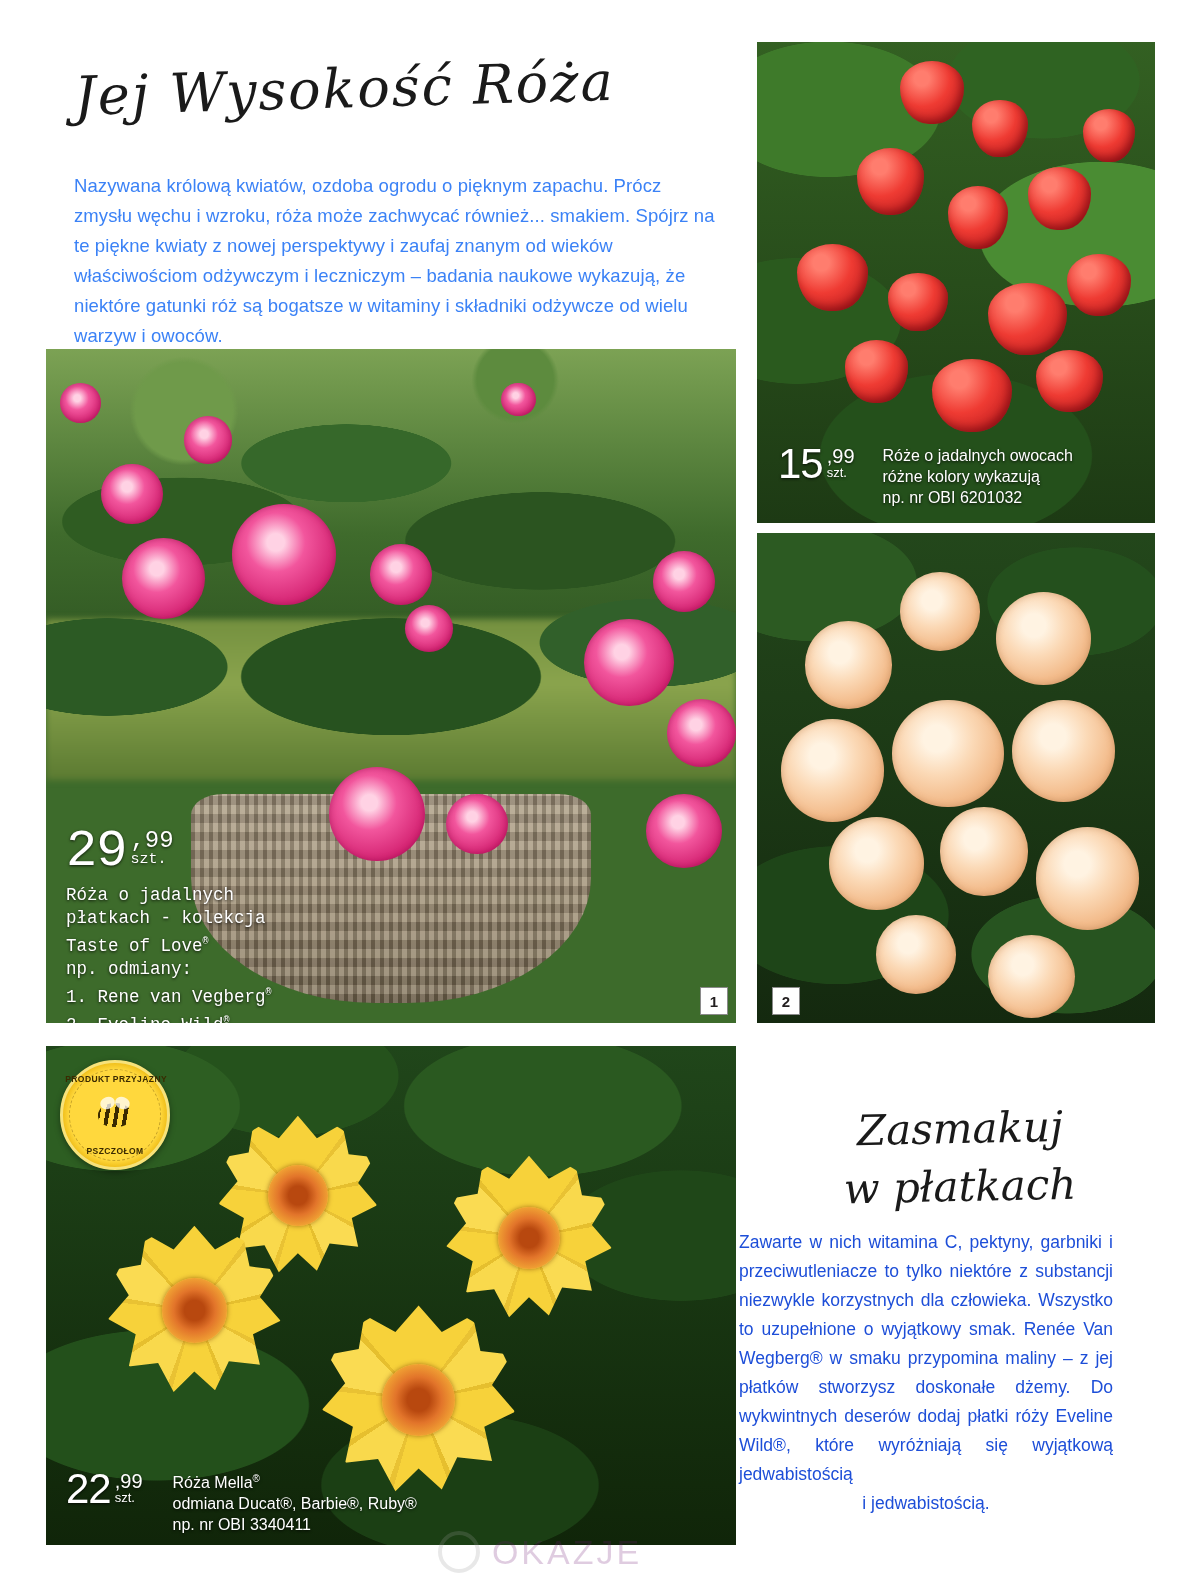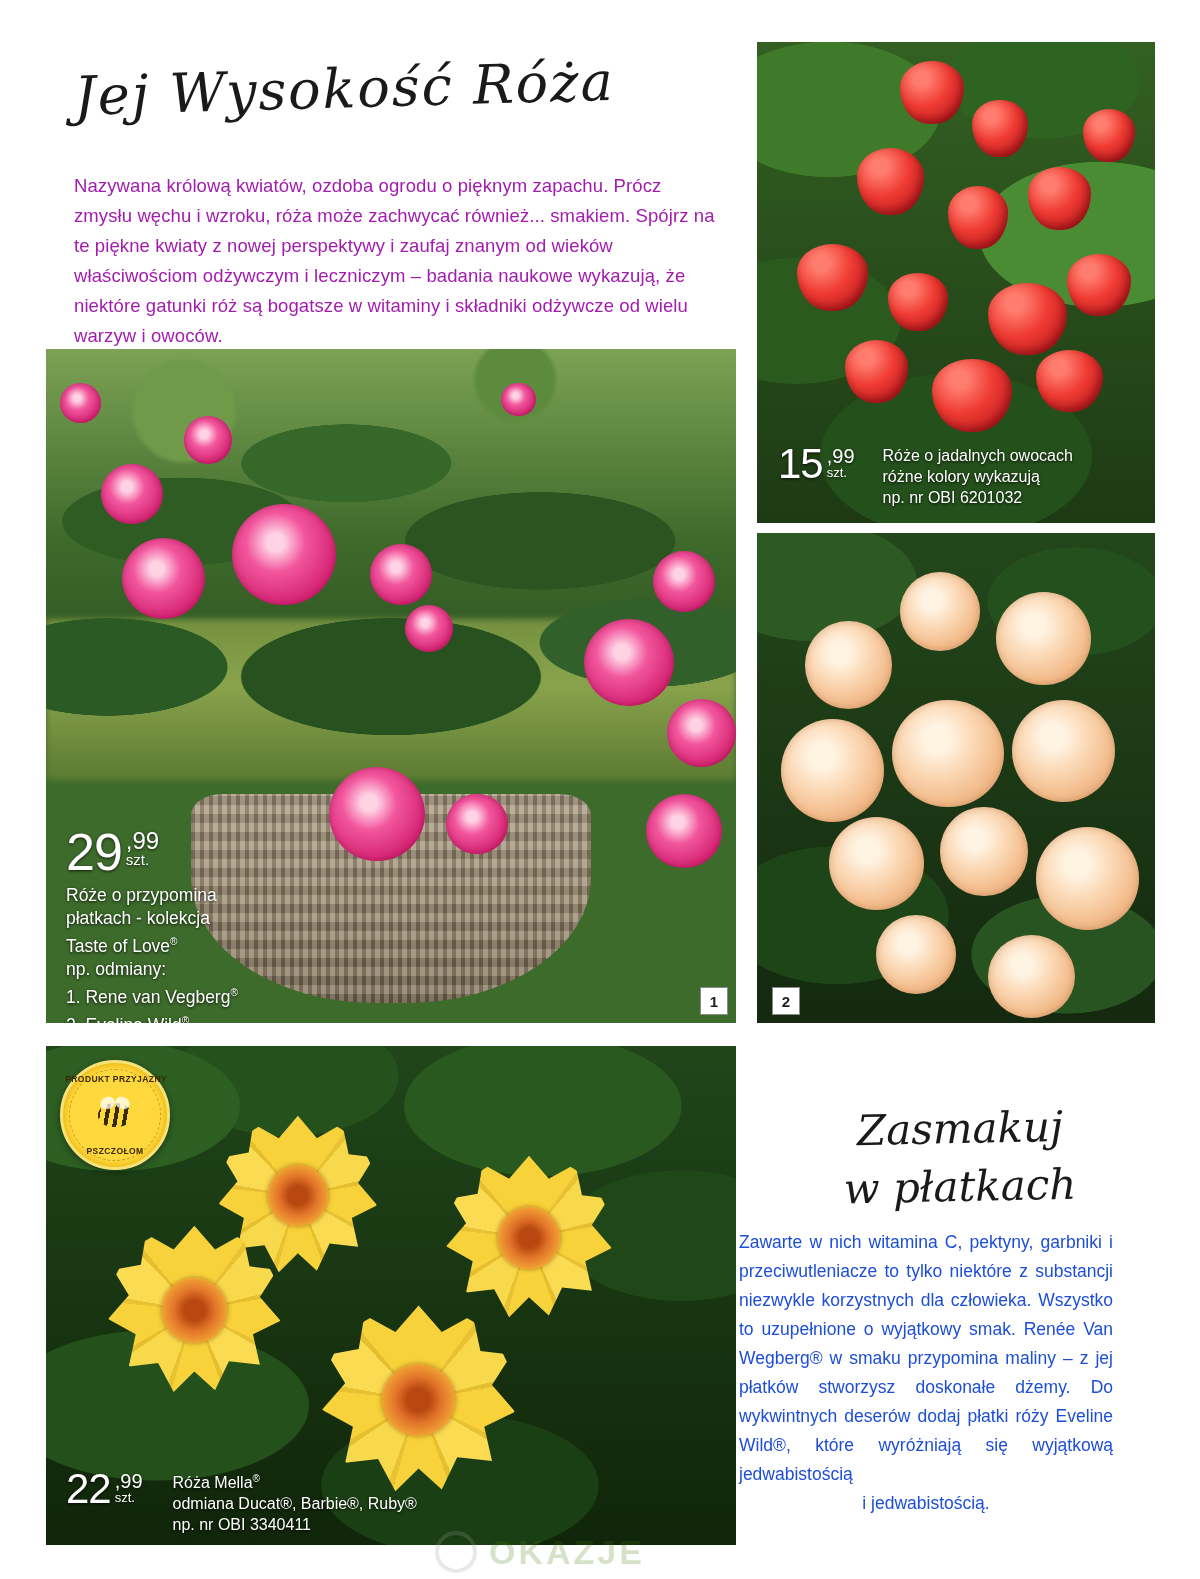--- a/index.html
+++ b/index.html
@@ -32,21 +32,21 @@
   }
 
   
   .intro {
     position: absolute;
     left: 74px;
     top: 152px;
     width: 650px;
     font-size: 18.5px;
     line-height: 30px;
-    color: #a21caf;
+    color: #3b82f6;
     letter-spacing: .1px;
   }
 
   
   .photo {
     position: absolute;
     overflow: hidden;
   }
   .photo .leafbg {
     position: absolute;
@@ -234,21 +234,21 @@
     line-height: 23px;
     margin-top: 6px;
     text-shadow: 0 1px 3px rgba(0,0,0,.85);
   }
   .price-desc sup {
     font-size: 10px;
     vertical-align: super;
   }
 
   
-  #price-basket { left: 66px; top: 826px; width: 330px; }
+  #price-basket { left: 66px; top: 826px; width: 330px; font-family: Liberation Mono, monospace; }
   #price-hips   { left: 778px; top: 443px; width: 340px; }
   #price-hips .price-int { font-size: 42px; }
   #price-hips .price-frac { font-size: 20px; line-height: 18px; }
   #price-hips .price-unit { font-size: 13px; }
   #price-hips .price-desc { font-size: 16px; line-height: 21px; margin-top: 2px; }
   #price-hips .inline { display: flex; align-items: flex-start; gap: 28px; }
   #price-yellow { left: 66px; top: 1468px; width: 430px; }
   #price-yellow .price-int { font-size: 42px; }
   #price-yellow .price-frac { font-size: 20px; line-height: 18px; }
   #price-yellow .price-unit { font-size: 13px; }
@@ -363,23 +363,23 @@
     gap: 12px;
     opacity: .22;
   }
   #watermark .wm-circle {
     width: 34px; height: 34px;
     border-radius: 50%;
     border: 4px solid #9a9a9a;
   }
   #watermark .wm-text {
     font-size: 34px;
-    font-weight: 700;
+    font-weight: 400;
     letter-spacing: 3px;
-    color: #4d7c0f;
+    color: #701a75;
   }
 </style>
 </head>
 <body>
 
 <div class="headline">Jej Wysokość Róża</div>
 
 <p class="intro">Nazywana królową kwiatów, ozdoba ogrodu o pięknym zapachu. Prócz zmysłu węchu i wzroku, róża może zachwycać również... smakiem. Spójrz na te piękne kwiaty z nowej perspektywy i zaufaj znanym od wieków właściwościom odżywczym i leczniczym – badania naukowe wykazują, że niektóre gatunki róż są bogatsze w witaminy i składniki odżywcze od wielu warzyw i owoców.</p>
 
 <div class="photo" id="photo-roses-basket">
@@ -405,21 +405,21 @@
 
   <div class="price-block" id="price-basket" style="position:absolute;left:20px;top:477px;width:330px;">
     <div class="price-row">
       <span class="price-int">29</span>
       <span class="price-frac-wrap">
         <span class="price-frac">,99</span>
         <span class="price-unit">szt.</span>
       </span>
     </div>
     <div class="price-desc">
-      <div>Róże o przypomina</div>
+      <div>Róża o jadalnych</div>
       <div>płatkach - kolekcja</div>
       <div><span>Taste of Love</span><sup>®</sup></div>
       <div>np. odmiany:</div>
       <div><span>1. Rene van Vegberg</span><sup>®</sup></div>
       <div><span>2. Eveline Wild</span><sup>®</sup></div>
 
     </div>
   </div>
 </div>
 

